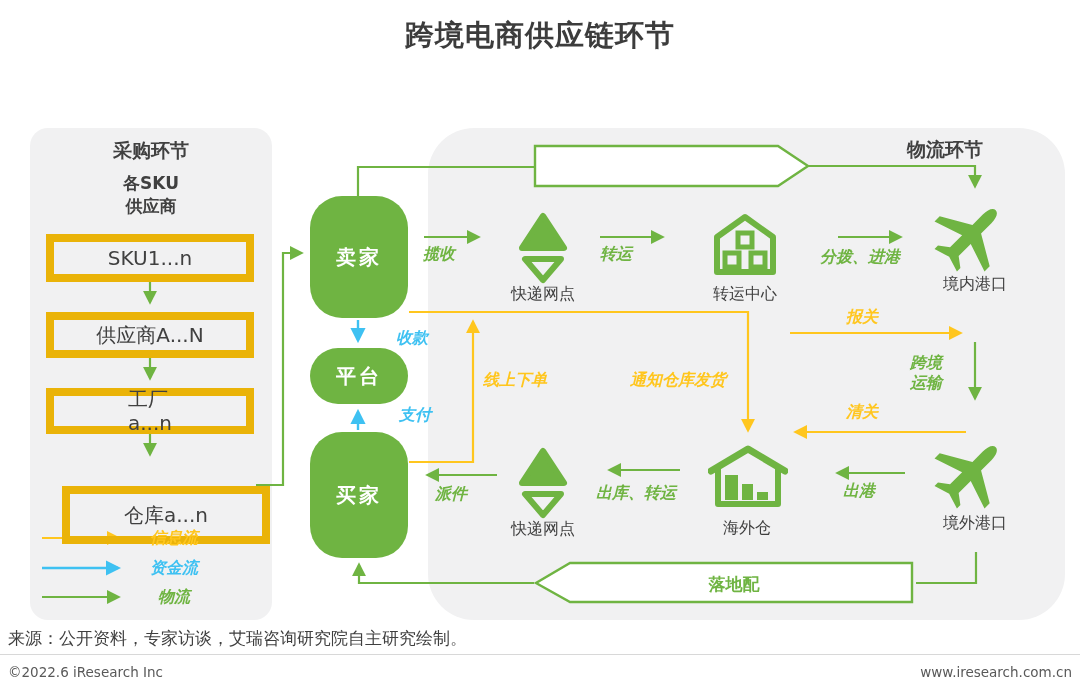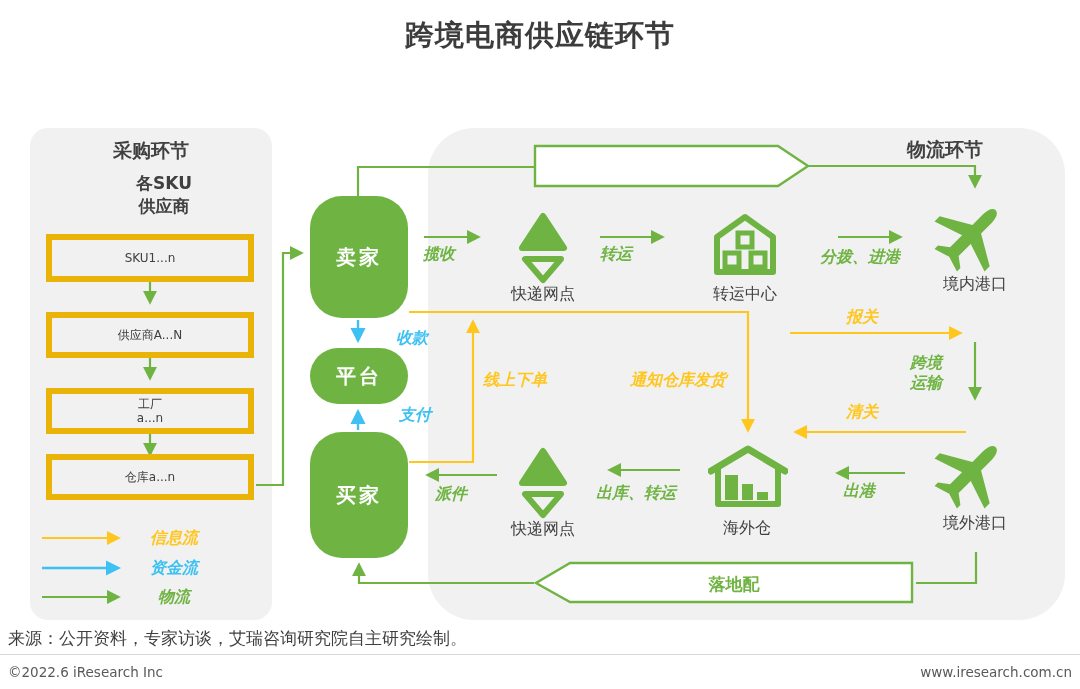--- a/index.html
+++ b/index.html
@@ -8,24 +8,24 @@
   .abs{position:absolute;}
   #title{position:absolute;left:0;top:16px;width:1080px;text-align:center;
          font-size:29px;font-weight:bold;color:#3c3c3c;letter-spacing:1px;}
   .panel{position:absolute;background:#f1f1f2;}
   #panel-left{left:30px;top:128px;width:242px;height:492px;border-radius:18px;}
   #panel-right{left:428px;top:128px;width:637px;height:492px;border-radius:46px;}
   .panel-title{position:absolute;font-size:19px;font-weight:bold;color:#404040;}
   #procure-title{left:30px;top:138px;width:242px;text-align:center;}
   #logi-title{left:880px;top:137px;width:130px;text-align:center;}
   #sku-header{position:absolute;left:30px;top:172px;width:242px;text-align:center;
-              font-size:17px;font-weight:bold;color:#404040;white-space:pre-line;line-height:1.35;margin-left:13px;}
-  .pbox{position:absolute;left:46px;width:208px;border:6px solid #eab308;
-        color:#404040;font-size:12px;display:flex;align-items:center;justify-content:center;
-        text-align:center;white-space:pre-line;line-height:1.2;box-sizing:border-box;}
+              font-size:17px;font-weight:bold;color:#404040;white-space:pre-line;line-height:1.35;}
+  .pbox{position:absolute;left:46px;width:208px;border:8px solid #eab308;
+        color:#404040;font-size:20px;display:flex;align-items:center;justify-content:center;
+        white-space:pre-line;line-height:1.2;box-sizing:border-box;}
   .actor{position:absolute;left:310px;width:98px;background:#6fb442;border-radius:32px;
          color:#ffffff;font-weight:bold;font-size:20px;letter-spacing:3px;
          display:flex;align-items:center;justify-content:center;}
   .flow-label{position:absolute;font-style:italic;font-weight:bold;font-size:16px;
               white-space:pre-line;line-height:1.25;}
   .c-yellow{color:#ffc61e}.c-blue{color:#3ec1f2}.c-green{color:#6fb442}
   .node-label{position:absolute;font-size:16px;color:#3f3f3f;text-align:center;white-space:nowrap;}
   .banner-label{position:absolute;text-align:center;font-size:17px;font-weight:bold;color:#6fb442;}
   #source-line{position:absolute;left:8px;top:627px;font-size:17px;color:#3f3f3f;}
   #footer-rule{position:absolute;left:0;top:654px;width:1080px;height:1px;background:#d8d8d8;}
@@ -98,21 +98,21 @@
   </svg>
 
   <div id="procure-title" class="panel-title">采购环节</div>
   <div id="sku-header">各SKU
 供应商</div>
 
   <div class="pbox" style="top:234px;height:48px;">SKU1...n</div>
   <div class="pbox" style="top:312px;height:46px;">供应商A...N</div>
   <div class="pbox" style="top:388px;height:46px;">工厂
 a...n</div>
-  <div class="pbox" style="top:454px;height:46px;">仓库a...n</div>
+  <div class="pbox" style="top:486px;height:58px;margin-left:16px;">仓库a...n</div>
 
   <div class="flow-label c-yellow" style="left:150px;top:528px;">信息流</div>
   <div class="flow-label c-blue" style="left:150px;top:558px;">资金流</div>
   <div class="flow-label c-green" style="left:158px;top:587px;">物流</div>
 
   <div class="actor" style="top:196px;height:122px;">卖家</div>
   <div class="actor" style="top:348px;height:56px;">平台</div>
   <div class="actor" style="top:432px;height:126px;">买家</div>
 
   <div id="logi-title" class="panel-title">物流环节</div>

